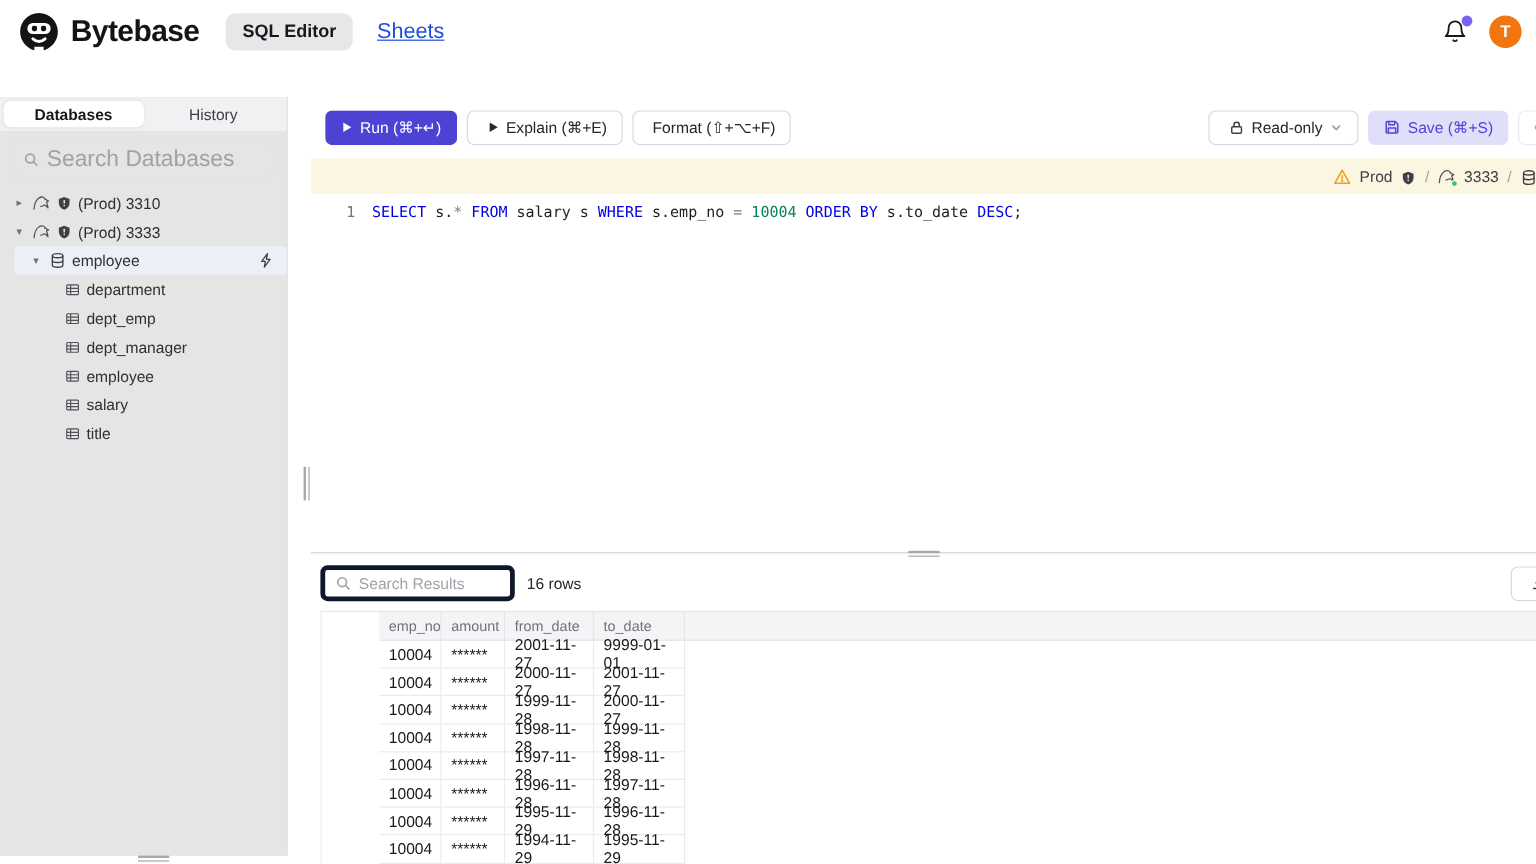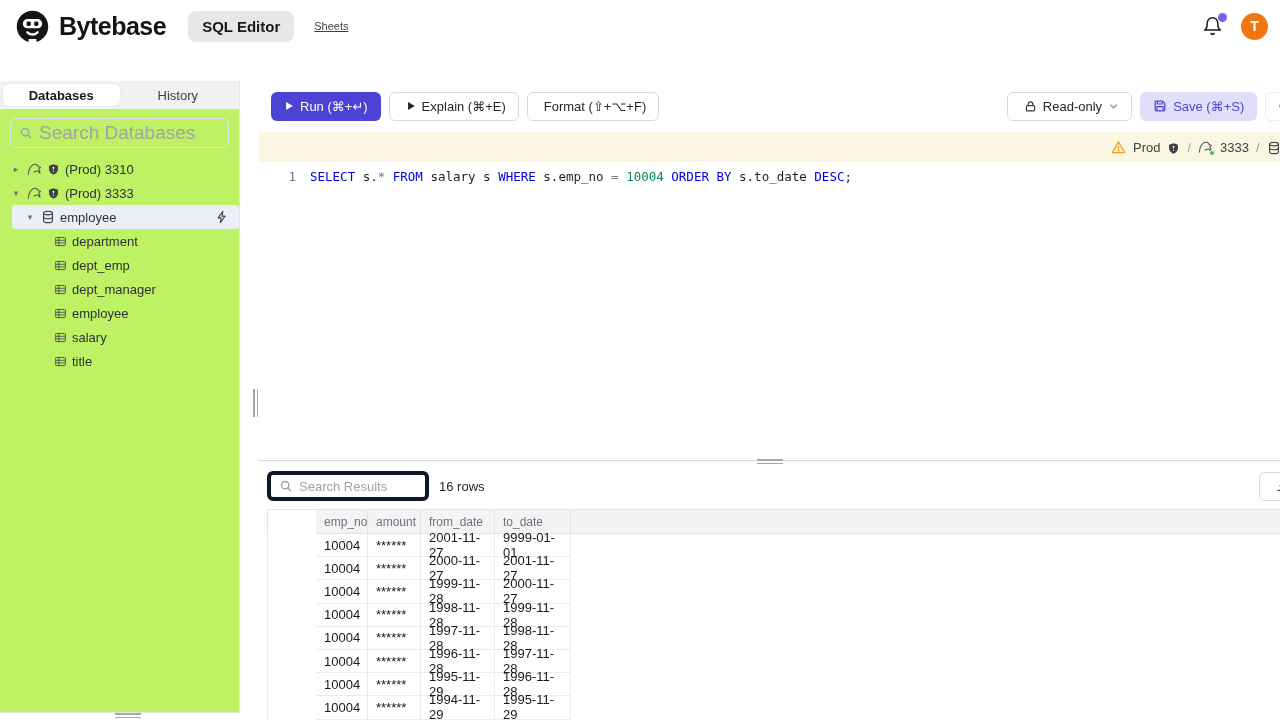--- a/index.html
+++ b/index.html
@@ -7,40 +7,40 @@
     font-family:"Liberation Sans", sans-serif; color:#27272a; }
   .app { position:relative; width:1280px; height:720px; background:#fff; }
 
   
   .top-header { height:52px; display:flex; align-items:center; padding:0 12px; }
   .logo { width:37px; height:37px; margin-left:2px; cursor:pointer; }
   .brand { font-size:25px; font-weight:700; color:#141417; margin-left:8px; letter-spacing:-0.5px; }
   .top-nav { display:flex; align-items:center; margin-left:22px; gap:10px; }
   .nav-pill { font-size:15px; font-weight:600; color:#18181b; background:#e7e7ea;
     border-radius:8px; padding:7px 14px; cursor:pointer; }
-  .nav-item { font-size:11px; font-weight:500; color:#404040; padding:7px 10px; cursor:pointer;text-decoration:underline; }
+  .nav-item { font-size:18px; font-weight:500; color:#1d4ed8; padding:7px 10px; cursor:pointer;text-decoration:underline; }
   .header-right { margin-left:auto; display:flex; align-items:center; gap:18px; }
   .bell-wrap { position:relative; cursor:pointer; }
   .bell-dot { position:absolute; top:-3px; right:-4px; width:9px; height:9px;
     border-radius:50%; background:#7763f1; }
   .avatar { width:27px; height:27px; border-radius:50%; background:#f2760f; color:#fff;
     font-size:14px; font-weight:600; display:flex; align-items:center; justify-content:center; cursor:pointer; }
 
   
   .tabstrip { height:28px; display:flex; align-items:stretch; border-bottom:1px solid #e4e4e7; }
   .sheet-tab { width:107px; display:flex; align-items:center; gap:8px; padding:0 9px;
     border-top:2px solid #5b4fe0; border-right:1px solid #e4e4e7; cursor:pointer; }
   .sheet-tab .tab-label { font-size:13px; color:#5b4fe0; white-space:nowrap; }
   .tab-dot { width:7px; height:7px; border-radius:50%; background:#d4d4d8; flex:none; }
   .new-tab { width:30px; display:flex; align-items:center; justify-content:center;
     font-size:17px; color:#52525b; cursor:pointer; }
 
   
   .sidebar { position:absolute; left:0; top:81px; width:240px; height:632px;
-    border-right:1px solid #e4e4e7; border-bottom:1px solid #e4e4e7; background:#bef264; overflow:hidden; }
+    border-right:1px solid #e4e4e7; border-bottom:1px solid #e4e4e7; background:#e5e5e5; overflow:hidden; }
   .seg { display:flex; background:#f1f1f4; height:28px; padding:3px; border-radius:0; }
   .seg-item { flex:1; display:flex; align-items:center; justify-content:center;
     font-size:13px; font-weight:500; color:#3f3f46; border-radius:6px; cursor:pointer; }
   .seg-item.active { background:#fff; font-weight:600; color:#18181b; box-shadow:0 0 2px rgba(0,0,0,.08); }
   .search-box { margin:9px 10px; height:30px; border:1px solid #e4e4e7; border-radius:6px;
     display:flex; align-items:center; padding:0 8px; gap:6px; color:#a1a1aa; }
   .search-box input { border:none; outline:none; flex:1; font-size:19px;
     font-family:"Liberation Sans", sans-serif; color:#3f3f46; background:transparent; }
   .search-box input::placeholder { color:#a1a1aa; }
   .tree { margin-top:3px; font-size:13px; color:#2f3136; }

